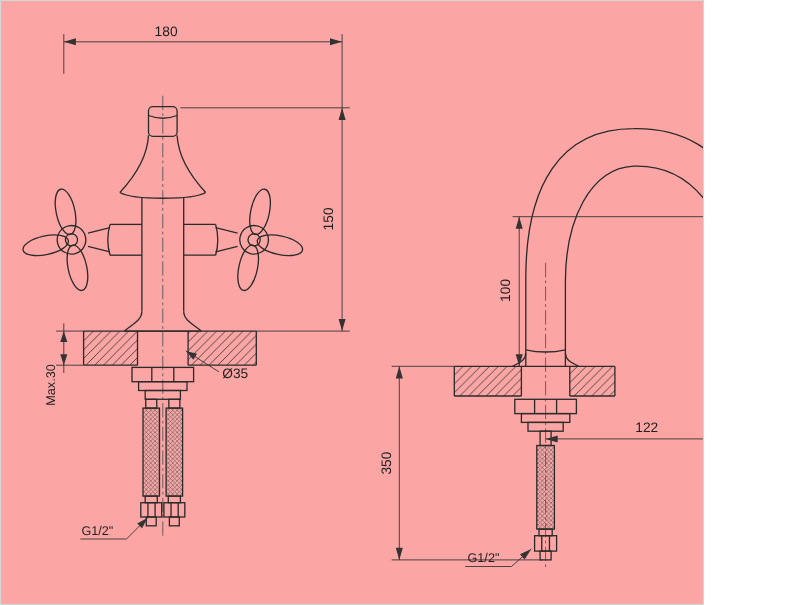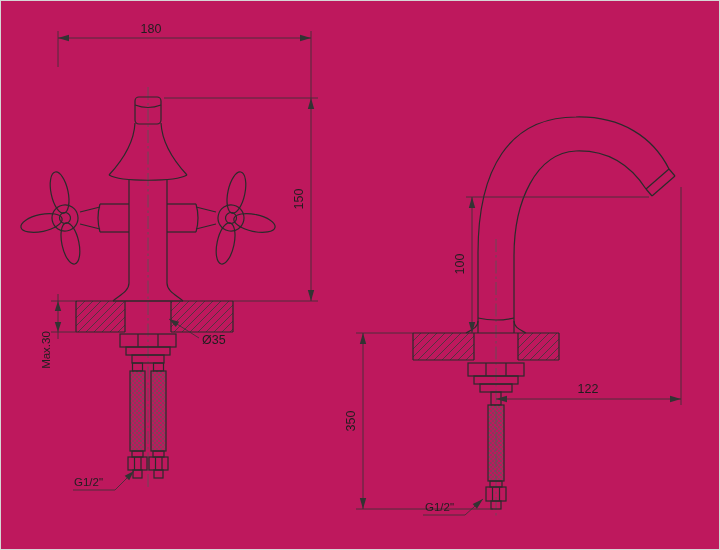--- a/index.html
+++ b/index.html
@@ -1,21 +1,21 @@
 <!DOCTYPE html>
 <html><head>
 <meta charset="utf-8">
 <style>
   html,body{margin:0;padding:0;background:#ffffff;}
   .frame{
     position:relative;
-    width:720px;height:550px;
+    width:640px;height:550px;
     box-sizing:border-box;
     border:1px solid #d6d6d6;
-    background:#be185d;
+    background:#fca5a5;
     overflow:hidden;
     font-family:"Liberation Sans", sans-serif;
   }
   svg{position:absolute;left:0;top:0;}
   text{font-family:"Liberation Sans", sans-serif;}
 </style>
 </head>
 <body>
 
 <div class="frame">

